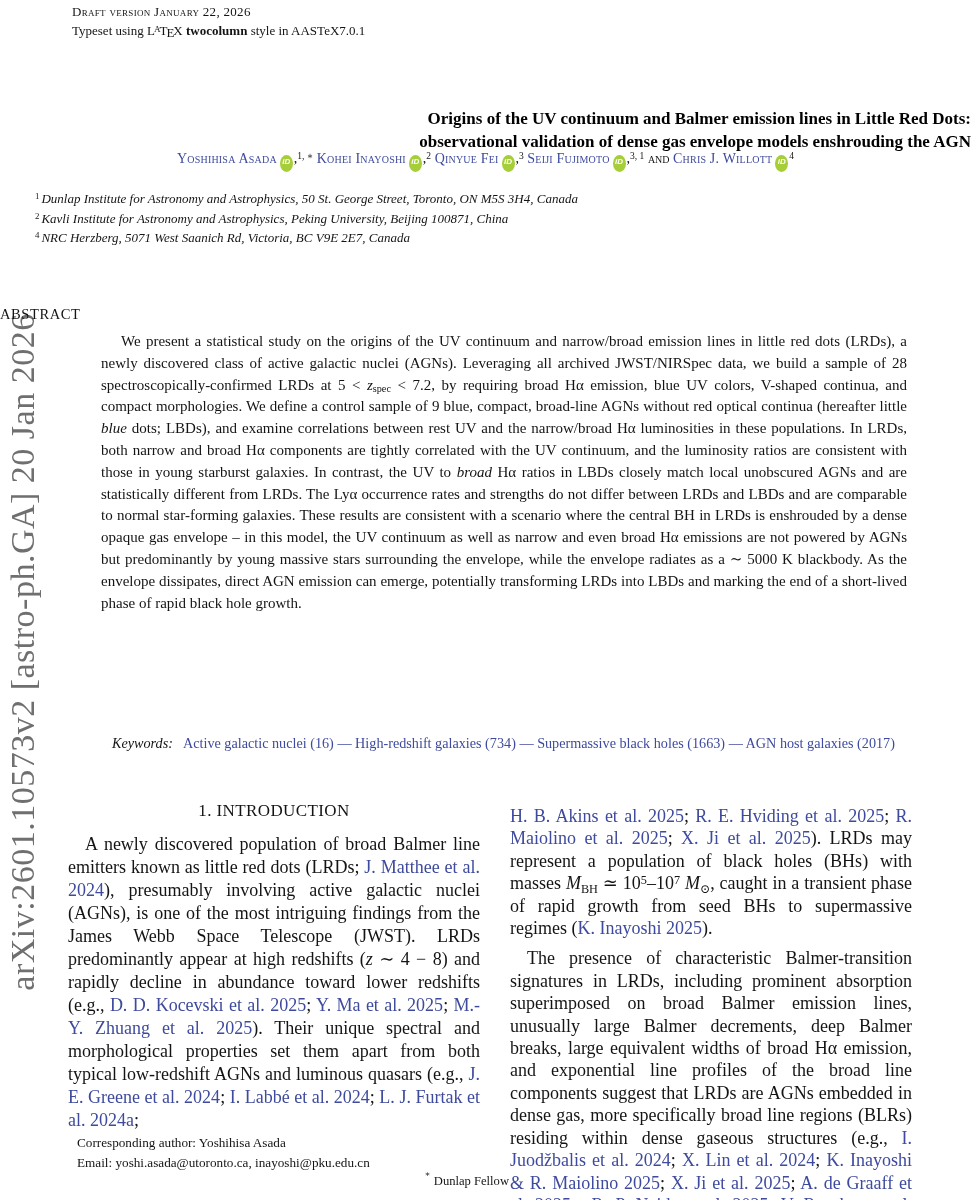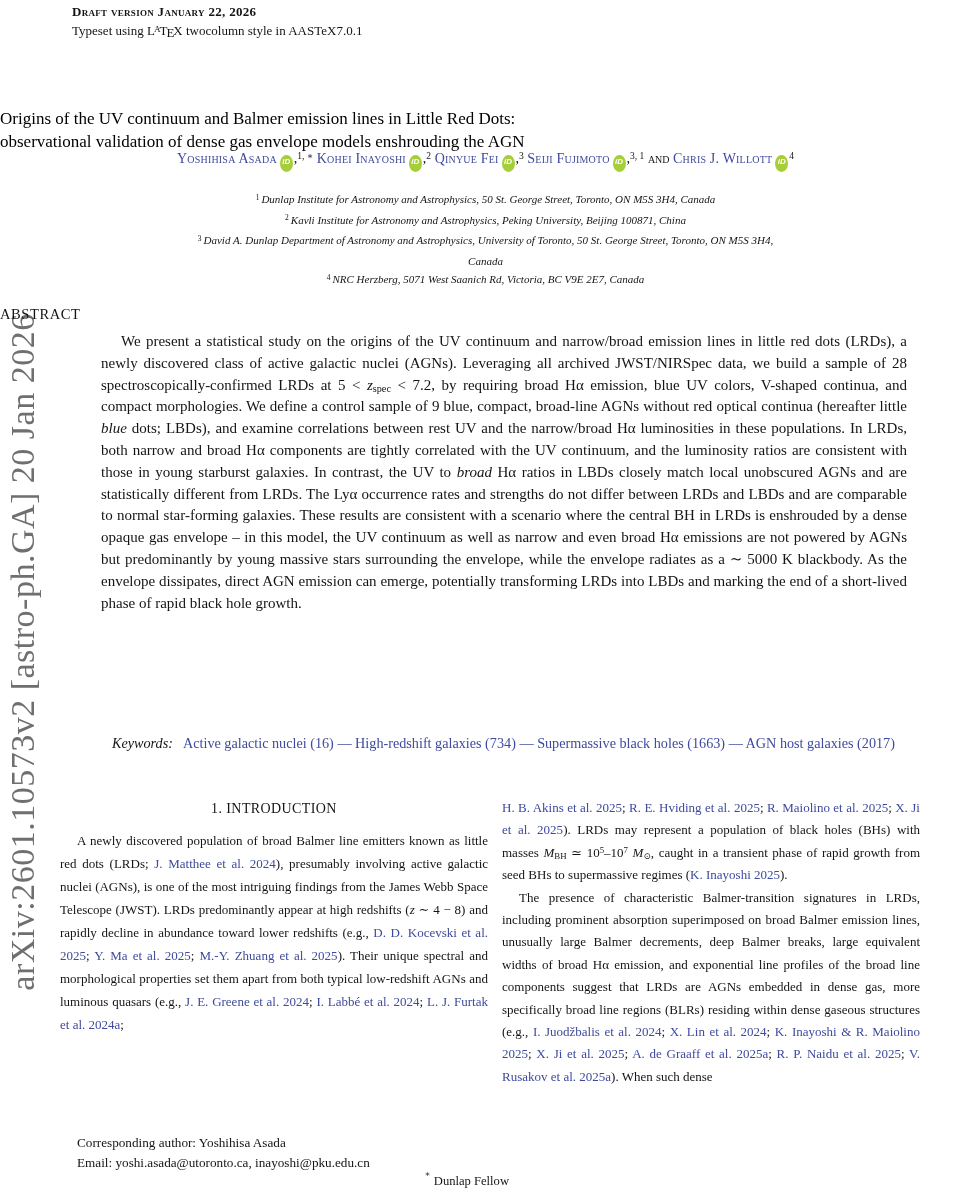--- a/index.html
+++ b/index.html
@@ -13,70 +13,70 @@
     width:971px;height:1200px;position:relative;background:#ffffff;
     font-family:"Liberation Serif","DejaVu Serif",serif;color:var(--ink);
     overflow:hidden;
   }
   .arxiv-banner{
     position:absolute;left:4px;top:652px;white-space:nowrap;
     transform:rotate(-90deg) translateX(-50%);transform-origin:0 0;
     font-size:34px;color:var(--banner);letter-spacing:0.5px;
   }
   .masthead{position:absolute;left:72px;top:3px;font-size:13px;line-height:17.5px;}
-  .draft-line{font-variant:small-caps;letter-spacing:0.3px;font-weight:bold;}
+  .draft-line{font-variant:small-caps;letter-spacing:0.3px;}
   .latex-a{font-size:70%;vertical-align:0.3em;margin:0 -1px;}
   .latex-e{vertical-align:-0.22em;margin:0 -1px;}
-  .seg-b{font-weight:normal;text-align:center;}
+  .seg-b{font-weight:bold;text-align:center;}
   .seg-i{font-style:italic;}
   .seg-link{color:var(--link);}
   .seg-sup{font-size:68%;position:relative;top:-0.45em;line-height:0;}
   .seg-sub{font-size:68%;position:relative;top:0.28em;line-height:0;}
   .seg-author{font-variant:small-caps;color:var(--link);letter-spacing:0.2px;}
   .seg-sc{font-variant:small-caps;}
   .orcid-icon{
     display:inline-block;width:13px;height:17px;border-radius:50%;
     background:var(--orcid);color:#fff;font-size:8px;line-height:13px;
     font-style:italic;font-weight:bold;
     font-family:"Liberation Sans","DejaVu Sans",sans-serif;
     margin:0 1px 0 3px;vertical-align:-1px;
   }
   .title-block{
-    position:absolute;left:0;right:0;top:96px;text-align:left;
-    font-weight:normal;font-size:17px;line-height:23px;color:#000;
+    position:absolute;left:0;right:0;top:96px;text-align:right;
+    font-weight:bold;font-size:17px;line-height:23px;color:#000;
   }
   .authors{
     position:absolute;left:0;right:0;top:151px;text-align:center;font-size:14px;
   }
   .affiliations{
-    position:absolute;left:35px;width:901px;top:190px;text-align:center;
-    font-size:11px;line-height:18.5px;font-style:italic;
+    position:absolute;left:35px;width:901px;top:190px;text-align:left;
+    font-size:13px;line-height:18.5px;font-style:italic;
   }
   .affil-text{white-space:pre-line;}
   .affil-num{font-style:normal;font-size:68%;position:relative;top:-0.45em;margin-right:2px;}
   .abstract-heading{
     position:absolute;left:0;right:0;top:306px;text-align:left;
     font-size:14.5px;letter-spacing:0.6px;
   }
   .abstract-body{
     position:absolute;left:101px;width:806px;top:331px;
     font-size:15px;line-height:21.8px;text-align:justify;text-indent:20px;
     hyphens:auto;
   }
   .keywords{
     position:absolute;left:112px;width:800px;top:733px;
     font-size:14.2px;line-height:20.5px;display:flex;
   }
   .kw-label{font-style:italic;white-space:nowrap;margin-right:10px;}
   .kw-text{flex:1;color:var(--link);}
   .col-left{position:absolute;left:60px;width:428px;top:801px;}
   .col-right{position:absolute;left:502px;width:418px;top:797px;}
-  .section-heading{text-align:center;font-size:14px;margin:0 0 12px 0;letter-spacing:0.4px;}
+  .section-heading{text-align:center;font-size:17px;margin:0 0 12px 0;letter-spacing:0.4px;}
   .body-para{
-    margin:0;font-size:13px;line-height:23px;text-align:justify;hyphens:auto;
+    margin:8px;font-size:18px;line-height:23px;text-align:justify;hyphens:auto;
   }
   .col-right .body-para{line-height:22.4px;}
   .indent{text-indent:17px;}
   .footnotes{
     position:absolute;left:77px;width:432px;top:1133px;
     font-size:13.2px;line-height:19.5px;
   }
   .fellow{font-size:12.6px;padding-left:5px;text-align:right;}
   .fellow sup{font-size:68%;position:relative;top:-0.35em;line-height:0;}
 </style>
@@ -93,22 +93,20 @@
 <h1 class="title-block">
   <div>Origins of the UV continuum and Balmer emission lines in Little Red Dots:</div>
   <div>observational validation of dense gas envelope models enshrouding the AGN</div>
 </h1>
 
 <div class="authors"><span class="seg-author">Yoshihisa Asada</span><span class="orcid-icon">iD</span><span>,</span><span class="seg-sup">1, ∗</span><span>  </span><span class="seg-author">Kohei Inayoshi</span><span class="orcid-icon">iD</span><span>,</span><span class="seg-sup">2</span><span>  </span><span class="seg-author">Qinyue Fei</span><span class="orcid-icon">iD</span><span>,</span><span class="seg-sup">3</span><span>  </span><span class="seg-author">Seiji Fujimoto</span><span class="orcid-icon">iD</span><span>,</span><span class="seg-sup">3, 1</span><span>  </span><span class="seg-sc">and</span><span> </span><span class="seg-author">Chris J. Willott</span><span class="orcid-icon">iD</span><span class="seg-sup">4</span></div>
 
 <div class="affiliations">
   <div class="affil"><span class="affil-num">1</span><span class="affil-text">Dunlap Institute for Astronomy and Astrophysics, 50 St. George Street, Toronto, ON M5S 3H4, Canada</span></div>
   <div class="affil"><span class="affil-num">2</span><span class="affil-text">Kavli Institute for Astronomy and Astrophysics, Peking University, Beijing 100871, China</span></div>
-  <div class="affil"><span class="affil-num">3</span><span class="affil-text">David A. Dunlap Department of Astronomy and Astrophysics, University of Toronto, 50 St. George Street, Toronto, ON M5S 3H4,
-Canada</span></div>
   <div class="affil"><span class="affil-num">4</span><span class="affil-text">NRC Herzberg, 5071 West Saanich Rd, Victoria, BC V9E 2E7, Canada</span></div>
 </div>
 
 <div class="abstract-heading">ABSTRACT</div>
 <div class="abstract-body"><span>We present a statistical study on the origins of the UV continuum and narrow/broad emission lines in little red dots (LRDs), a newly discovered class of active galactic nuclei (AGNs). Leveraging all archived JWST/NIRSpec data, we build a sample of 28 spectroscopically-confirmed LRDs at 5 &lt; </span><span class="seg-i">z</span><span class="seg-sub">spec</span><span> &lt; 7.2, by requiring broad Hα emission, blue UV colors, V-shaped continua, and compact morphologies. We define a control sample of 9 blue, compact, broad-line AGNs without red optical continua (hereafter little </span><span class="seg-i">blue</span><span> dots; LBDs), and examine correlations between rest UV and the narrow/broad Hα luminosities in these populations. In LRDs, both narrow and broad Hα components are tightly correlated with the UV continuum, and the luminosity ratios are consistent with those in young starburst galaxies. In contrast, the UV to </span><span class="seg-i">broad</span><span> Hα ratios in LBDs closely match local unobscured AGNs and are statistically different from LRDs. The Lyα occurrence rates and strengths do not differ between LRDs and LBDs and are comparable to normal star-forming galaxies. These results are consistent with a scenario where the central BH in LRDs is enshrouded by a dense opaque gas envelope – in this model, the UV continuum as well as narrow and even broad Hα emissions are not powered by AGNs but predominantly by young massive stars surrounding the envelope, while the envelope radiates as a ∼ 5000 K blackbody. As the envelope dissipates, direct AGN emission can emerge, potentially transforming LRDs into LBDs and marking the end of a short-lived phase of rapid black hole growth.</span></div>
 
 <div class="keywords">
   <span class="kw-label">Keywords:</span>
   <span class="kw-text"><span class="seg-link">Active galactic nuclei (16)</span><span> — </span><span class="seg-link">High-redshift galaxies (734)</span><span> — </span><span class="seg-link">Supermassive black holes (1663)</span><span> — </span><span class="seg-link">AGN host galaxies (2017)</span></span>
 </div>

